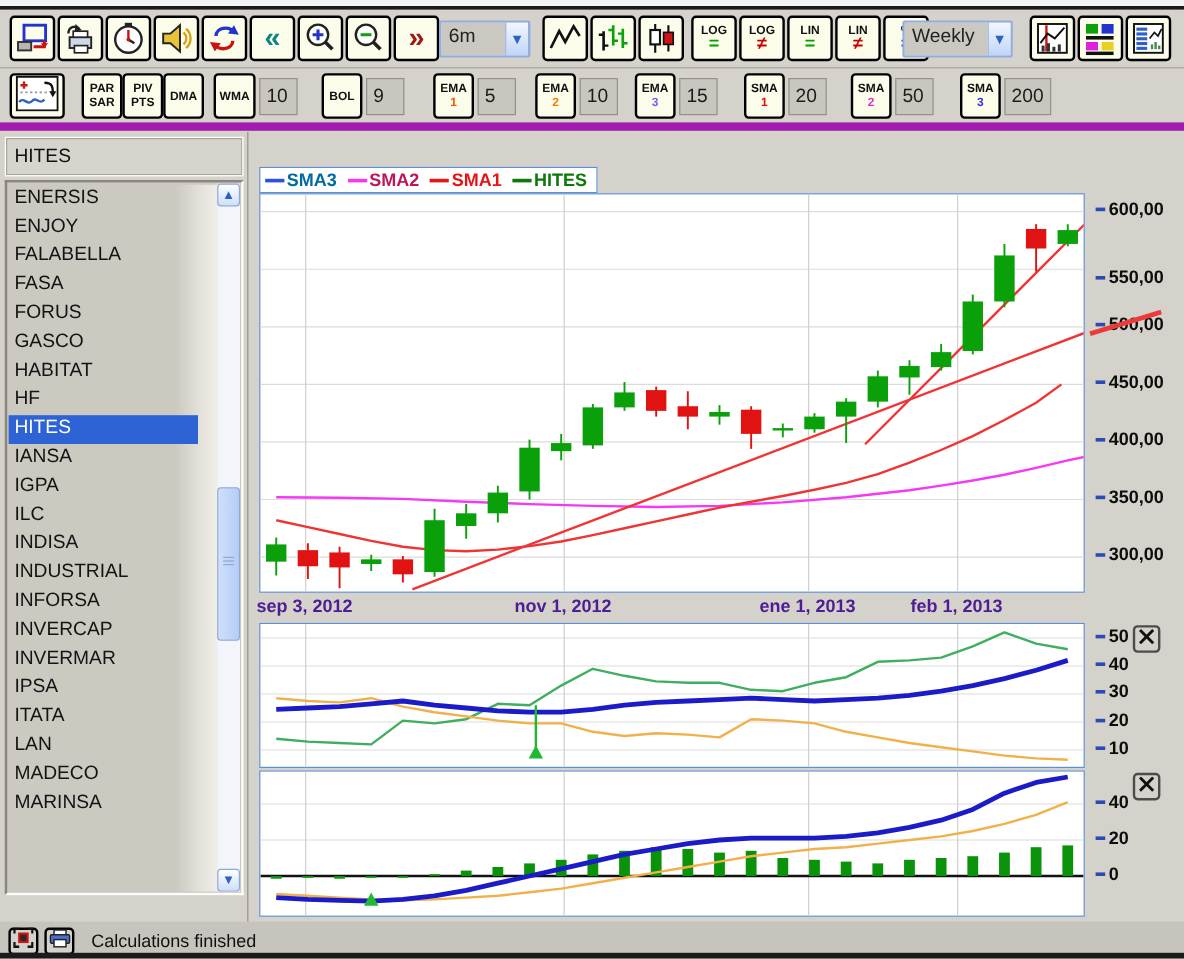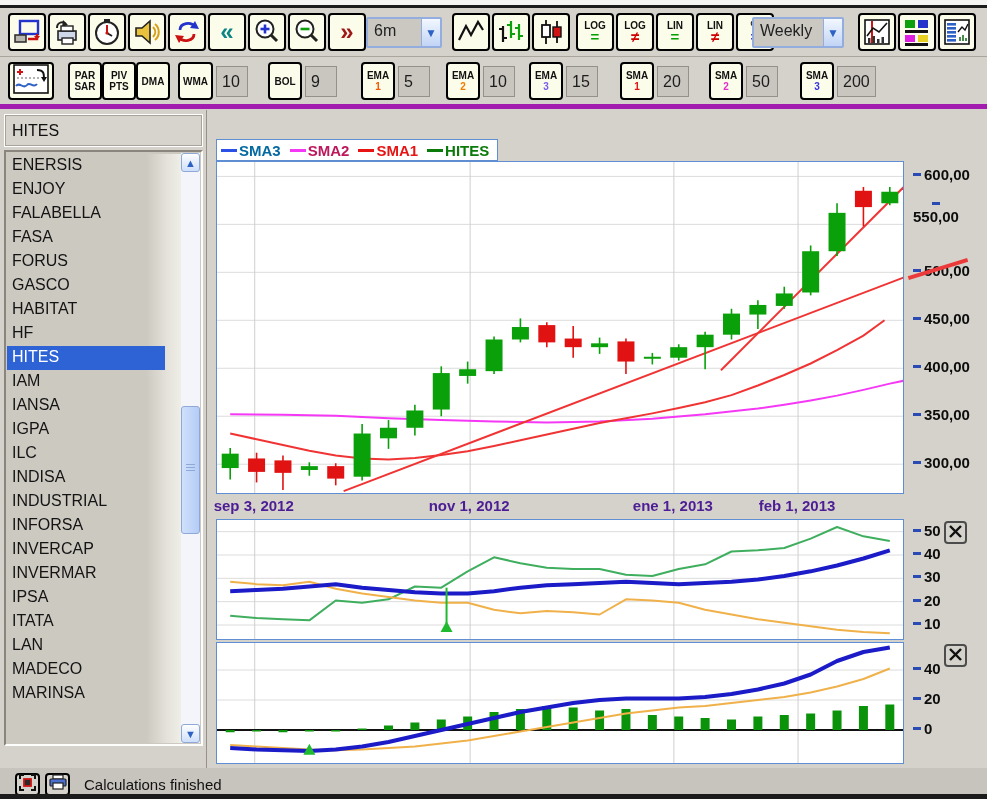--- a/index.html
+++ b/index.html
@@ -4,21 +4,21 @@
 <style>
   html,body{margin:0;padding:0;background:#888;}
   *{box-sizing:border-box;font-family:"Liberation Sans",sans-serif;}
   #app{position:relative;width:987px;height:799px;background:#d5d2cb;overflow:hidden;}
   .top-strip{position:absolute;left:0;top:0;width:987px;height:5px;background:#f4f4f2;}
   .top-line{position:absolute;left:0;top:5px;width:987px;height:3px;background:#1b1b1b;}
   .bottom-line{position:absolute;left:0;bottom:0;width:987px;height:5px;background:#1b1b1b;}
 
   
   .toolbar1{position:absolute;left:0;top:8px;width:987px;height:49px;border-bottom:1px solid #aaa69e;}
-  .toolbar2{position:absolute;left:0;top:58px;width:987px;height:51px;border-bottom:5px solid #a21caf;display:flex;align-items:center;padding-left:8px;}
+  .toolbar2{position:absolute;left:0;top:58px;width:987px;height:51px;border-bottom:7px solid #a21caf;display:flex;align-items:center;padding-left:8px;}
   .btn{width:38px;height:38px;background:#fcfcea;border:2px solid #000;border-radius:4px;
        display:flex;flex-direction:column;align-items:center;justify-content:center;flex:none;cursor:pointer;}
   .btn svg{display:block;}
   .g{position:absolute;top:5px;display:flex;gap:2px;}
   .glyph{font-weight:bold;font-size:24px;line-height:1;}
   .scale-top{font-size:10px;font-weight:bold;color:#111;line-height:10px;letter-spacing:0;}
   .scale-eq{font-size:15px;font-weight:bold;line-height:12px;}
   .dd{position:absolute;top:9px;height:31px;border:2px solid #93aede;background:#fff;border-radius:2px;display:flex;align-items:stretch;}
   .dd-field{background:#cbc8c1;color:#222;font-size:16px;padding:3px 6px 0 6px;flex:1;}
   .dd-btn{width:19px;background:linear-gradient(#f2f7ff,#c2d5f6);border-left:1px solid #93aede;display:flex;align-items:center;justify-content:center;color:#2d62c4;font-size:12px;font-weight:bold;}
@@ -52,21 +52,21 @@
   .ylabels{position:absolute;left:696px;width:85px;}
   .ytick{position:absolute;display:flex;align-items:center;gap:3px;padding-left:10px;}
   .ytick i{width:8px;height:3px;background:#2b4bb4;}
   .ytick b{font-size:15px;color:#0d0d0d;letter-spacing:0;}
   .xlabels{position:absolute;left:9px;top:387px;width:688px;height:18px;}
   .xtick{position:absolute;transform:translateX(-50%);font-size:15px;font-weight:bold;color:#4c1d95;white-space:nowrap;}
   .strike500{position:absolute;left:700px;width:62px;height:4px;background:#ec3a3a;transform:rotate(-17deg);}
   .close-btn{position:absolute;left:737px;width:23px;height:23px;background:#d5d2cb;border:2px solid #4c4c4c;border-radius:4px;display:flex;align-items:center;justify-content:center;cursor:pointer;}
 
   
-  .statusbar{position:absolute;left:0;top:768px;width:987px;height:32px;background:#c7c4bd;display:flex;align-items:center;padding-left:15px;gap:5px;}
+  .statusbar{position:absolute;left:0;top:768px;width:987px;height:32px;background:#c7c4bd;display:flex;align-items:center;padding-left:7px;gap:5px;}
   .status-btn{width:25px;height:23px;background:#d5d2cb;border:2px solid #000;border-radius:4px;display:flex;align-items:center;justify-content:center;}
   .status-text{font-size:15px;color:#111;margin-left:9px;}
 </style>
 </head>
 <body>
 
 <div id="app">
   <div class="top-strip"></div>
   <div class="top-line"></div>
 
@@ -337,21 +337,20 @@
     <div class="list-items" id="symbol-list">
         <div class="list-item">ENERSIS</div>
         <div class="list-item">ENJOY</div>
         <div class="list-item">FALABELLA</div>
         <div class="list-item">FASA</div>
         <div class="list-item">FORUS</div>
         <div class="list-item">GASCO</div>
         <div class="list-item">HABITAT</div>
         <div class="list-item">HF</div>
         <div class="list-item sel">HITES</div>
-        <div class="list-item">IAM</div>
         <div class="list-item">IANSA</div>
         <div class="list-item">IGPA</div>
         <div class="list-item">ILC</div>
         <div class="list-item">INDISA</div>
         <div class="list-item">INDUSTRIAL</div>
         <div class="list-item">INFORSA</div>
         <div class="list-item">INVERCAP</div>
         <div class="list-item">INVERMAR</div>
         <div class="list-item">IPSA</div>
         <div class="list-item">ITATA</div>
@@ -465,21 +464,21 @@
           <rect x="637.9230769230769" y="28.782608695652176" width="17" height="16.310144927536232" fill="#e11212"></rect>
           <line x1="672.8076923076923" y1="24.944927536231884" x2="672.8076923076923" y2="43.17391304347826" stroke="#0aa00a" stroke-width="1.6"></line>
           <rect x="664.3076923076923" y="29.742028985507247" width="17" height="11.513043478260869" fill="#0aa00a"></rect>
         </svg>
     </div>
     <div class="ylabels" id="main-ylabels" style="top:51px;height:333px;">
         <div class="ytick" style="top: 5.3913px;">
           <i></i>
           <b>600,00</b>
         </div>
-        <div class="ytick" style="top: 41px; flex-direction: column;">
+        <div class="ytick" style="top: 62px;">
           <i></i>
           <b>550,00</b>
         </div>
         <div class="ytick" style="top: 101.333px;">
           <i></i>
           <b>500,00</b>
         </div>
         <div class="ytick" style="top: 149.304px;">
           <i></i>
           <b>450,00</b>

